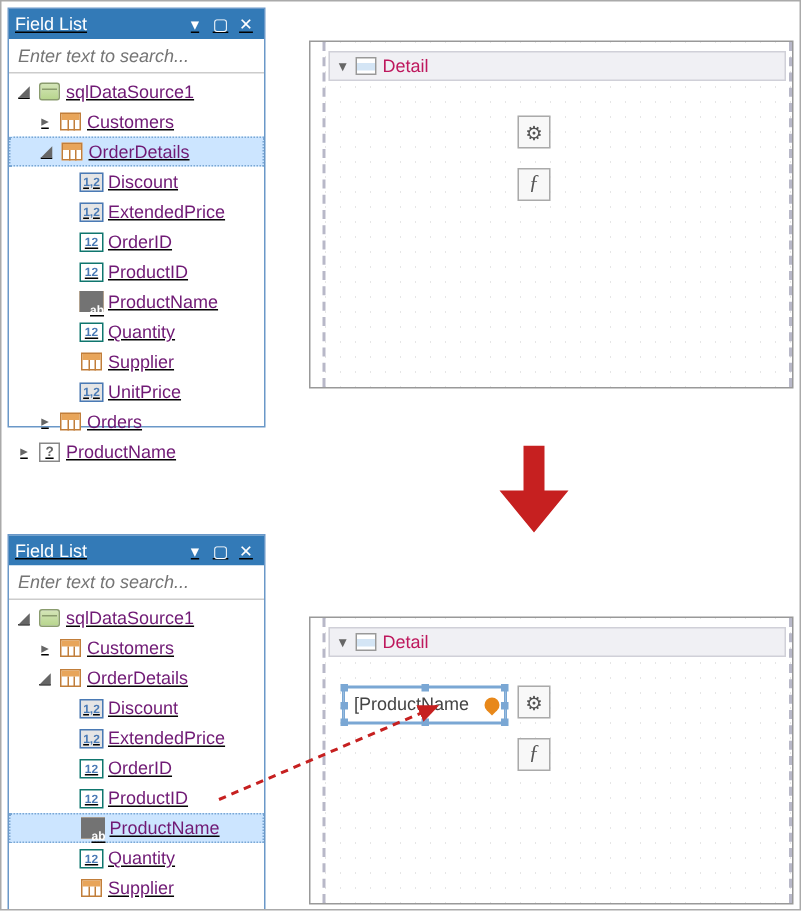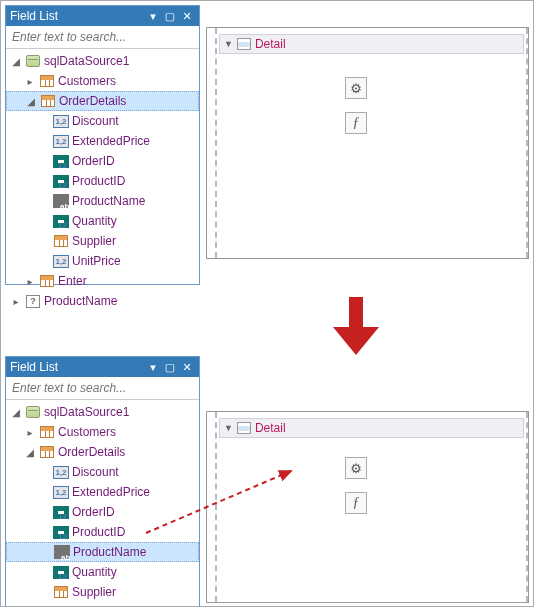--- a/index.html
+++ b/index.html
@@ -1,18 +1,18 @@
 <!DOCTYPE html>
 <html><head>
 <meta charset="utf-8">
 <style>
 * { box-sizing: border-box; margin: 0; padding: 0; font-family: 'Segoe UI', Tahoma, sans-serif; font-size: 12px; }
 body { background: #fff; width: 534px; height: 607px; position: relative; border: 1px solid #aaa; }
 
-.panel { position: absolute; width: 195px; border: 1px solid #6a98c8; background: #fff; }
+.panel { position: absolute; width: 172px; border: 1px solid #6a98c8; background: #fff; text-decoration: underline; }
 .panel-top { left: 4px; top: 4px; height: 280px; }
 .panel-bottom { left: 4px; top: 355px; height: 280px; }
 
 .title { background: #337ab7; color: #fff; padding: 2px 4px; display: flex; align-items: center; height: 20px; }
 .title-text { flex: 1; font-size: 12px; }
 .title-icons { display: flex; gap: 1px; }
 .title-icon { width: 16px; height: 16px; display: flex; align-items: center; justify-content: center; cursor: pointer; font-size: 11px; }
 
 .search { width: 100%; border: none; border-bottom: 1px solid #ccc; padding: 4px 6px; color: #b91c1c; font-style: italic; outline: none; }
 
@@ -23,21 +23,21 @@
 .exp.empty { visibility: hidden; }
 .nicon { width: 18px; height: 16px; margin: 0 2px; display: inline-flex; align-items: center; justify-content: center; }
 .nlabel { color: #701a75; }
 
 .ic-db { width:14px; height:12px; border:1px solid #8a9c6e; border-radius:2px; background:linear-gradient(#d4e5b8,#b8d68e); position:relative; }
 .ic-db::before { content:''; position:absolute; left:1px; top:3px; width:10px; height:1px; background:#8a9c6e; }
 .ic-tbl { width:14px; height:12px; border:1px solid #c17e3a; background:#fff; position:relative; }
 .ic-tbl::before { content:''; position:absolute; left:0; top:0; width:100%; height:4px; background:#e8a55a; }
 .ic-tbl::after { content:''; position:absolute; left:4px; top:4px; width:1px; height:7px; background:#c17e3a; box-shadow:4px 0 #c17e3a; }
 .ic-num { width:16px; height:13px; border:1px solid #4a7ab5; background:#e5e5e5; color:#4a7ab5; font-size:8px; font-weight:bold; text-align:center; line-height:11px; }
-.ic-int { width:16px; height:13px; border:5px solid #0f766e; background:#fff; color:#4a7ab5; font-size:8px; font-weight:bold; text-align:center; line-height:11px; }
+.ic-int { width:16px; height:13px; border:1px solid #0f766e; background:#fff; color:#4a7ab5; font-size:8px; font-weight:bold; text-align:center; line-height:11px; }
 .ic-str { width:16px; height:13px; border:7px solid #737373; background:#e8a55a; color:#fff; font-size:8px; font-weight:bold; text-align:center; line-height:11px; }
 .ic-q { width:14px; height:13px; border:1px solid #888; background:#fff; color:#666; font-size:9px; font-weight:bold; text-align:center; line-height:11px; }
 
 .i0 { padding-left: 4px; }
 .i1 { padding-left: 18px; }
 .i2 { padding-left: 32px; }
 
 .canvas { position: absolute; left: 205px; width: 323px; border: 1px solid #999; background: #fff; }
 .canvas-top { top: 26px; height: 232px; }
 .canvas-bottom { top: 410px; height: 192px; }
@@ -157,21 +157,21 @@
         <span class="nicon">
           <span class="ic-num">1,2</span>
         </span>
         <span class="nlabel">UnitPrice</span>
       </div>
     <div class="node i1">
         <span class="exp">▸</span>
         <span class="nicon">
           <span class="ic-tbl"></span>
         </span>
-        <span class="nlabel">Enter</span>
+        <span class="nlabel">Orders</span>
       </div>
     <div class="node i0">
         <span class="exp">▸</span>
         <span class="nicon">
           <span class="ic-q">?</span>
         </span>
         <span class="nlabel">ProductName</span>
       </div>
   </div>
 </div>
@@ -287,20 +287,27 @@
 
 <div class="canvas canvas-bottom">
   <div class="grid"></div>
   <div class="margin-l"></div>
   <div class="margin-r"></div>
   <div class="band">
     <span class="band-exp">▼</span>
     <span class="band-icon"></span>
     <span class="band-label">Detail</span>
   </div>
+  <div class="label sel" style="left:22px; top:46px; width:108px; height:24px;">
+    <span>[ProductName</span>
+    <span class="binding-dot" style="right:3px; top:6px;"></span>
+    <span class="handle h-tl"></span><span class="handle h-t"></span><span class="handle h-tr"></span>
+    <span class="handle h-l"></span><span class="handle h-r"></span>
+    <span class="handle h-bl"></span><span class="handle h-b"></span><span class="handle h-br"></span>
+  </div>
   <div class="smarttag gear" style="left:138px; top:45px;">⚙</div>
   <div class="smarttag fx" style="left:138px; top:80px;">ƒ</div>
 </div>
 
 <svg class="drag-arrow" style="left:140px; top:462px;" width="170" height="80">
   <defs>
       <marker id="ah" markerWidth="8" markerHeight="8" refX="6" refY="3" orient="auto">
         <path d="M0,0 L7,3 L0,6 Z" fill="#c62020"></path>
       </marker>
     </defs>

